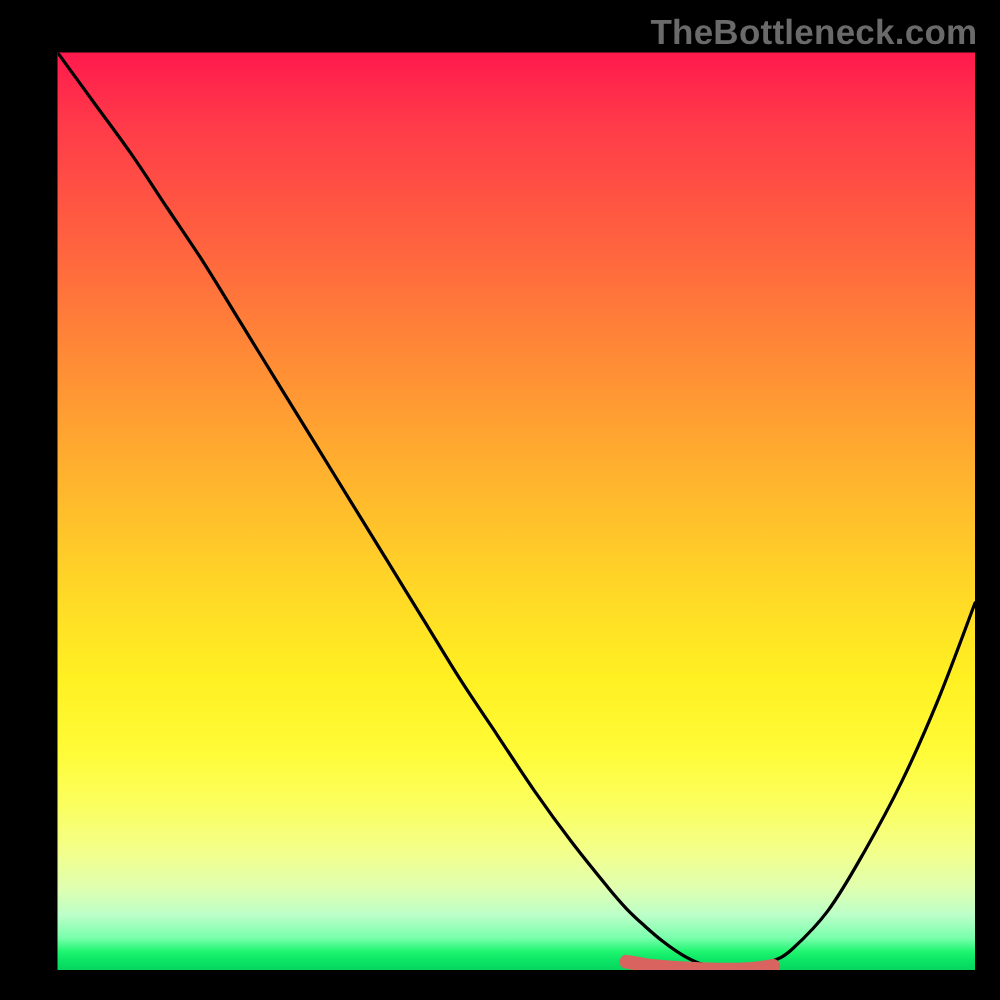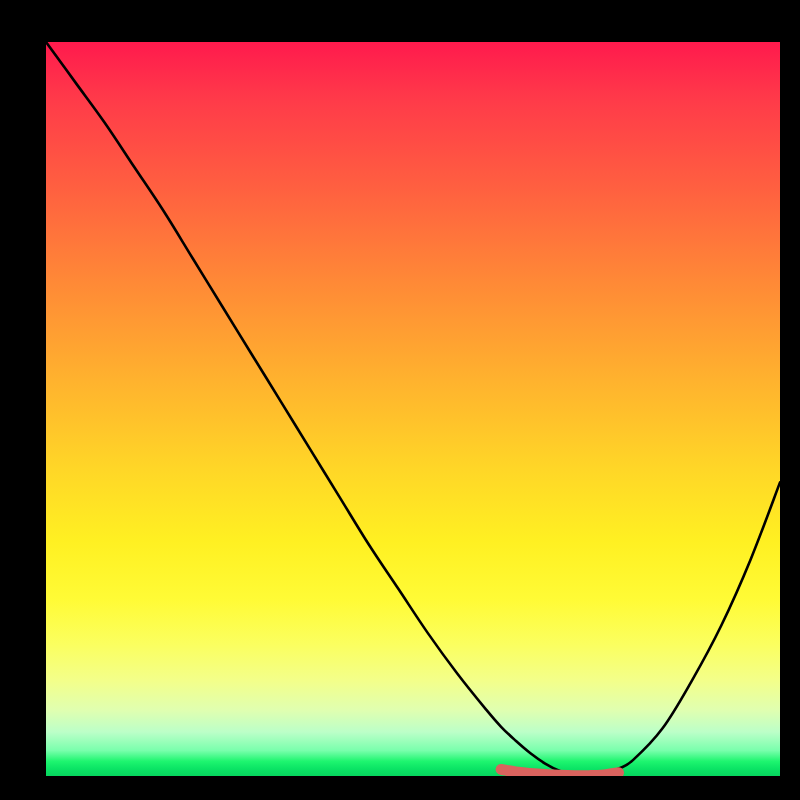--- a/index.html
+++ b/index.html
@@ -58,20 +58,21 @@
     font-size: 28px;
     font-weight: 600;
     color: #6a6a6a;
     letter-spacing: 0.2px;
   }
 </style>
 </head>
 <body>
 <div class="frame">
 
+  <div class="attrib">TheBottleneck.com</div>
 
   <div class="plot">
     <svg viewBox="0 0 734 734" preserveAspectRatio="none">
       <path id="curve-path" fill="none" stroke="#000" stroke-width="2.6" stroke-linecap="round" stroke-linejoin="round" d="M 0.00 0.00 C 5.28 7.27, 18.79 25.84, 29.36 40.37 C 39.93 54.90, 48.15 65.55, 58.72 80.74 C 69.29 95.93, 77.51 108.93, 88.08 124.78 C 98.65 140.63, 106.87 152.30, 117.44 168.82 C 128.01 185.33, 136.23 199.35, 146.80 216.53 C 157.37 233.71, 165.59 247.06, 176.16 264.24 C 186.73 281.42, 194.95 294.77, 205.52 311.95 C 216.09 329.13, 224.31 342.48, 234.88 359.66 C 245.45 376.84, 253.67 390.19, 264.24 407.37 C 274.81 424.55, 283.03 437.90, 293.60 455.08 C 304.17 472.26, 312.39 486.27, 322.96 502.79 C 333.53 519.30, 341.75 530.98, 352.32 546.83 C 362.89 562.68, 371.11 575.68, 381.68 590.87 C 392.25 606.06, 400.47 617.37, 411.04 631.24 C 421.61 645.11, 432.47 658.30, 440.40 667.94 C 448.33 677.58, 449.80 679.27, 455.08 684.82 C 460.36 690.37, 464.48 694.01, 469.76 698.77 C 475.04 703.52, 479.16 707.15, 484.44 711.25 C 489.72 715.34, 493.84 718.35, 499.12 721.52 C 504.40 724.69, 508.52 726.88, 513.80 728.86 C 519.08 730.84, 523.20 731.61, 528.48 732.53 C 533.76 733.46, 537.88 734.13, 543.16 734.00 C 548.44 733.87, 552.56 733.12, 557.84 731.80 C 563.12 730.48, 567.24 729.17, 572.52 726.66 C 577.80 724.15, 579.27 725.12, 587.20 717.85 C 595.13 710.59, 605.99 700.56, 616.56 686.29 C 627.13 672.02, 635.35 657.08, 645.92 638.58 C 656.49 620.08, 664.71 605.33, 675.28 583.53 C 685.85 561.73, 694.07 543.23, 704.64 517.47 C 715.21 491.71, 728.72 454.27, 734.00 440.40"></path>
       <path id="marker-path" fill="none" stroke-linecap="round" stroke-linejoin="round" d="M 455.08 727.39 C 457.72 727.86, 464.48 729.24, 469.76 729.96 C 475.04 730.69, 479.16 730.97, 484.44 731.43 C 489.72 731.89, 493.84 732.20, 499.12 732.53 C 504.40 732.86, 508.52 733.07, 513.80 733.27 C 519.08 733.46, 523.20 733.57, 528.48 733.63 C 533.76 733.70, 537.88 733.77, 543.16 733.63 C 548.44 733.50, 552.56 733.43, 557.84 732.90 C 563.12 732.37, 569.88 731.09, 572.52 730.70" stroke="#d9635e" stroke-width="11"></path>
     </svg>
   </div>
 
 </div>
 

